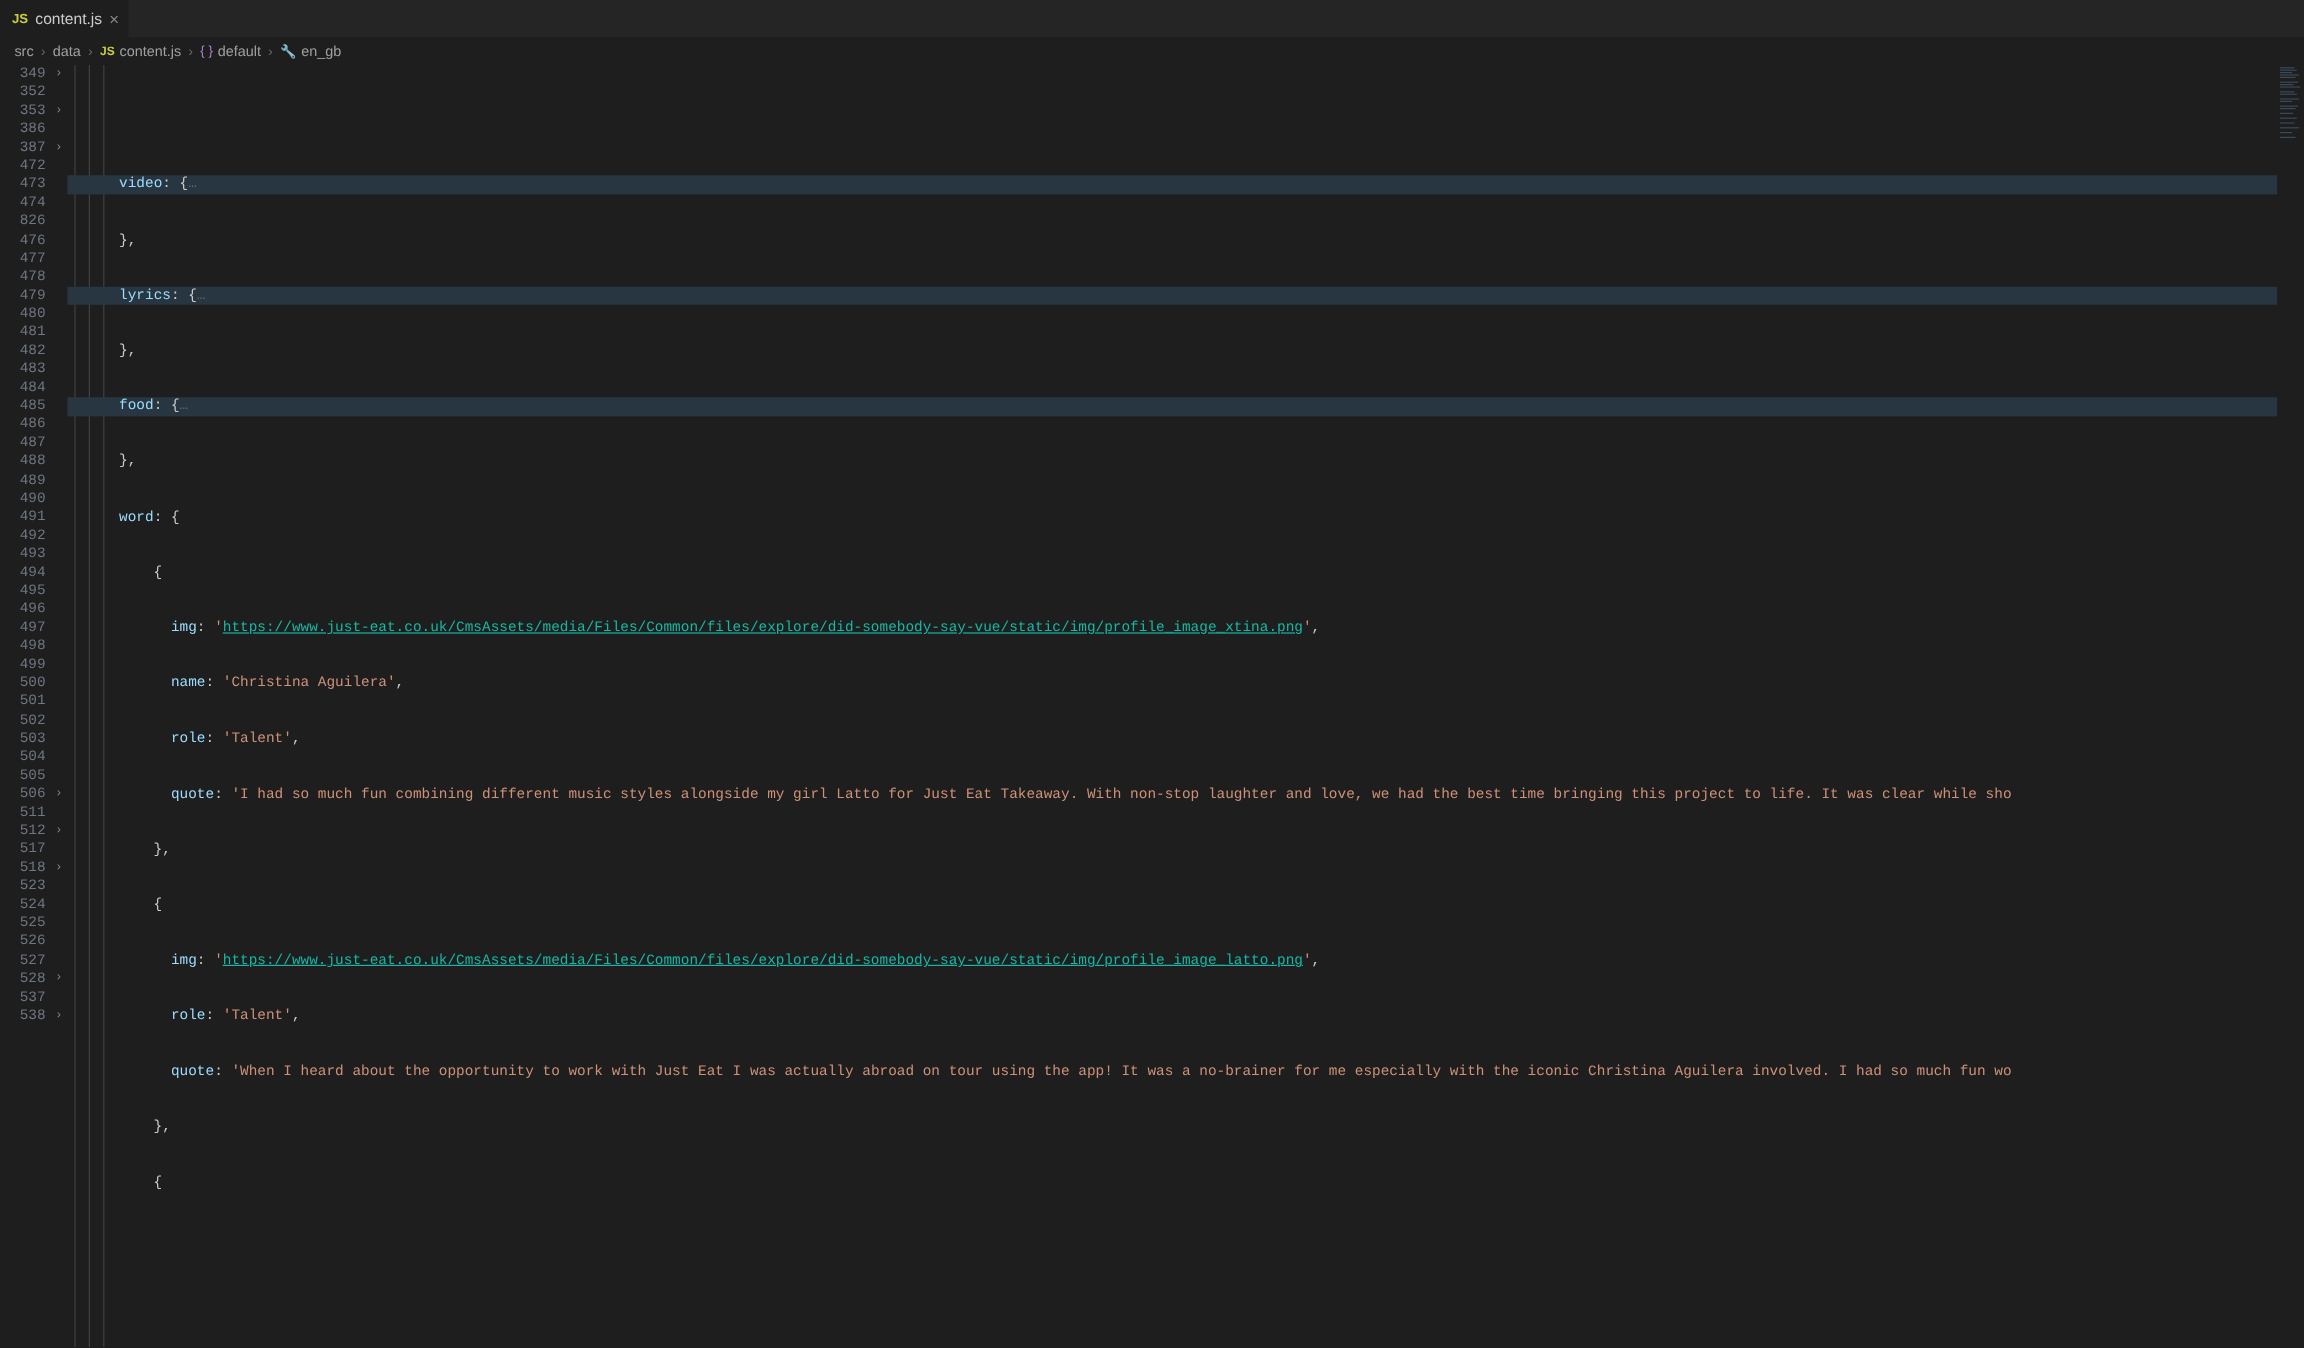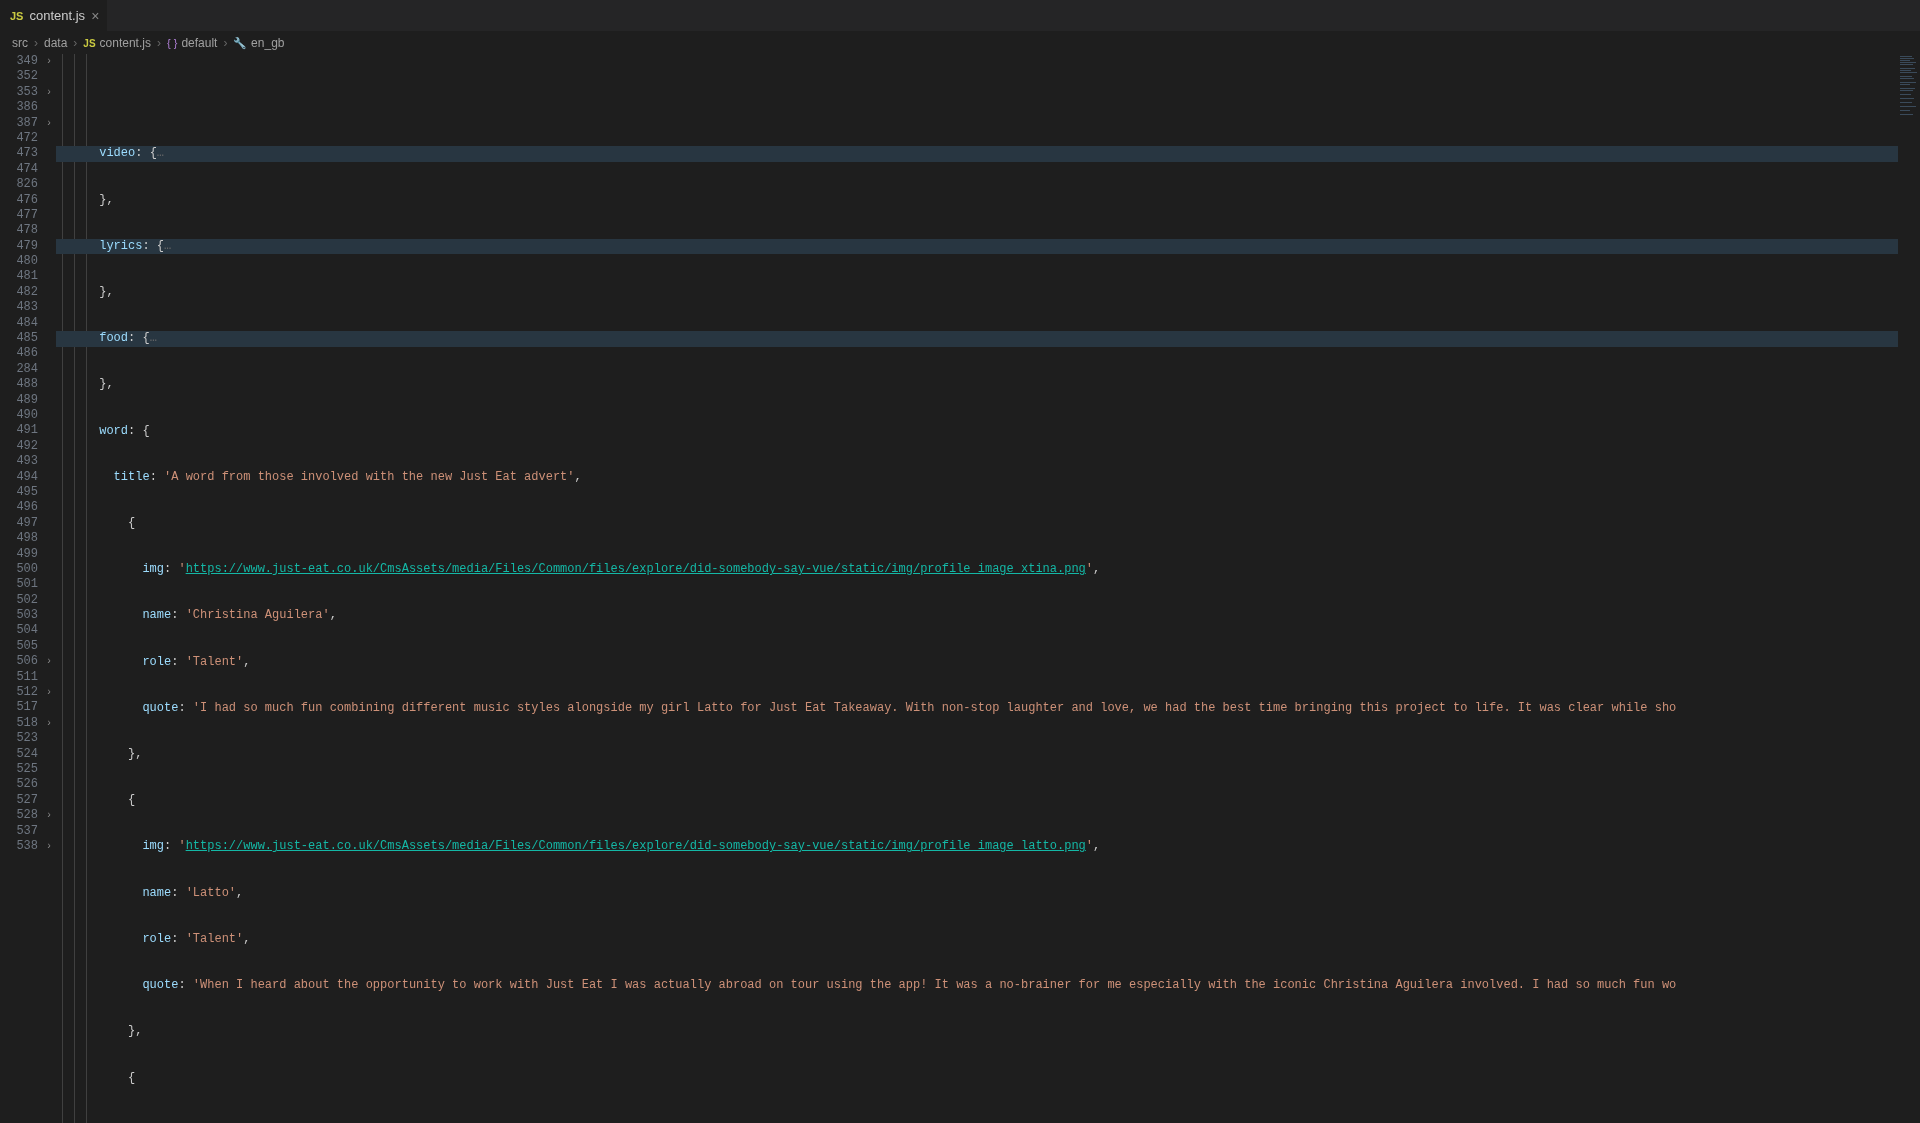--- a/index.html
+++ b/index.html
@@ -157,21 +157,21 @@
     <div class="ln"><span>477</span></div>
     <div class="ln"><span>478</span></div>
     <div class="ln"><span>479</span></div>
     <div class="ln"><span>480</span></div>
     <div class="ln"><span>481</span></div>
     <div class="ln"><span>482</span></div>
     <div class="ln"><span>483</span></div>
     <div class="ln"><span>484</span></div>
     <div class="ln"><span>485</span></div>
     <div class="ln"><span>486</span></div>
-    <div class="ln"><span>284</span></div>
+    <div class="ln"><span>487</span></div>
     <div class="ln"><span>488</span></div>
     <div class="ln"><span>489</span></div>
     <div class="ln"><span>490</span></div>
     <div class="ln"><span>491</span></div>
     <div class="ln"><span>492</span></div>
     <div class="ln"><span>493</span></div>
     <div class="ln"><span>494</span></div>
     <div class="ln"><span>495</span></div>
     <div class="ln"><span>496</span></div>
     <div class="ln"><span>497</span></div>
@@ -203,30 +203,28 @@
     <div class="indent-guide" style="left:18px"></div>
     <div class="indent-guide" style="left:30px"></div>
 
     <div class="line hl"><span class="content">      <span class="c-prop">video</span><span class="c-punc">:</span> <span class="c-brace">{</span><span class="c-fold">…</span></span></div>
     <div class="line"><span class="content">      <span class="c-brace">},</span></span></div>
     <div class="line hl"><span class="content">      <span class="c-prop">lyrics</span><span class="c-punc">:</span> <span class="c-brace">{</span><span class="c-fold">…</span></span></div>
     <div class="line"><span class="content">      <span class="c-brace">},</span></span></div>
     <div class="line hl"><span class="content">      <span class="c-prop">food</span><span class="c-punc">:</span> <span class="c-brace">{</span><span class="c-fold">…</span></span></div>
     <div class="line"><span class="content">      <span class="c-brace">},</span></span></div>
     <div class="line"><span class="content">      <span class="c-prop">word</span><span class="c-punc">:</span> <span class="c-brace">{</span></span></div>
-    <div class="line"><span class="content">        <span class="c-prop">title</span><span class="c-punc">:</span> <span class="c-str">'A word from those involved with the new Just Eat advert'</span><span class="c-punc">,</span></span></div>
     <div class="line"><span class="content">          <span class="c-brace">{</span></span></div>
     <div class="line"><span class="content">            <span class="c-prop">img</span><span class="c-punc">:</span> <span class="c-str">'</span><span class="c-url">https://www.just-eat.co.uk/CmsAssets/media/Files/Common/files/explore/did-somebody-say-vue/static/img/profile_image_xtina.png</span><span class="c-str">'</span><span class="c-punc">,</span></span></div>
     <div class="line"><span class="content">            <span class="c-prop">name</span><span class="c-punc">:</span> <span class="c-str">'Christina Aguilera'</span><span class="c-punc">,</span></span></div>
     <div class="line"><span class="content">            <span class="c-prop">role</span><span class="c-punc">:</span> <span class="c-str">'Talent'</span><span class="c-punc">,</span></span></div>
     <div class="line"><span class="content">            <span class="c-prop">quote</span><span class="c-punc">:</span> <span class="c-str">'I had so much fun combining different music styles alongside my girl Latto for Just Eat Takeaway. With non-stop laughter and love, we had the best time bringing this project to life. It was clear while sho</span></span></div>
     <div class="line"><span class="content">          <span class="c-brace">},</span></span></div>
     <div class="line"><span class="content">          <span class="c-brace">{</span></span></div>
     <div class="line"><span class="content">            <span class="c-prop">img</span><span class="c-punc">:</span> <span class="c-str">'</span><span class="c-url">https://www.just-eat.co.uk/CmsAssets/media/Files/Common/files/explore/did-somebody-say-vue/static/img/profile_image_latto.png</span><span class="c-str">'</span><span class="c-punc">,</span></span></div>
-    <div class="line"><span class="content">            <span class="c-prop">name</span><span class="c-punc">:</span> <span class="c-str">'Latto'</span><span class="c-punc">,</span></span></div>
     <div class="line"><span class="content">            <span class="c-prop">role</span><span class="c-punc">:</span> <span class="c-str">'Talent'</span><span class="c-punc">,</span></span></div>
     <div class="line"><span class="content">            <span class="c-prop">quote</span><span class="c-punc">:</span> <span class="c-str">'When I heard about the opportunity to work with Just Eat I was actually abroad on tour using the app! It was a no-brainer for me especially with the iconic Christina Aguilera involved. I had so much fun wo</span></span></div>
     <div class="line"><span class="content">          <span class="c-brace">},</span></span></div>
     <div class="line"><span class="content">          <span class="c-brace">{</span></span></div>
     
     
     
     
     
     

